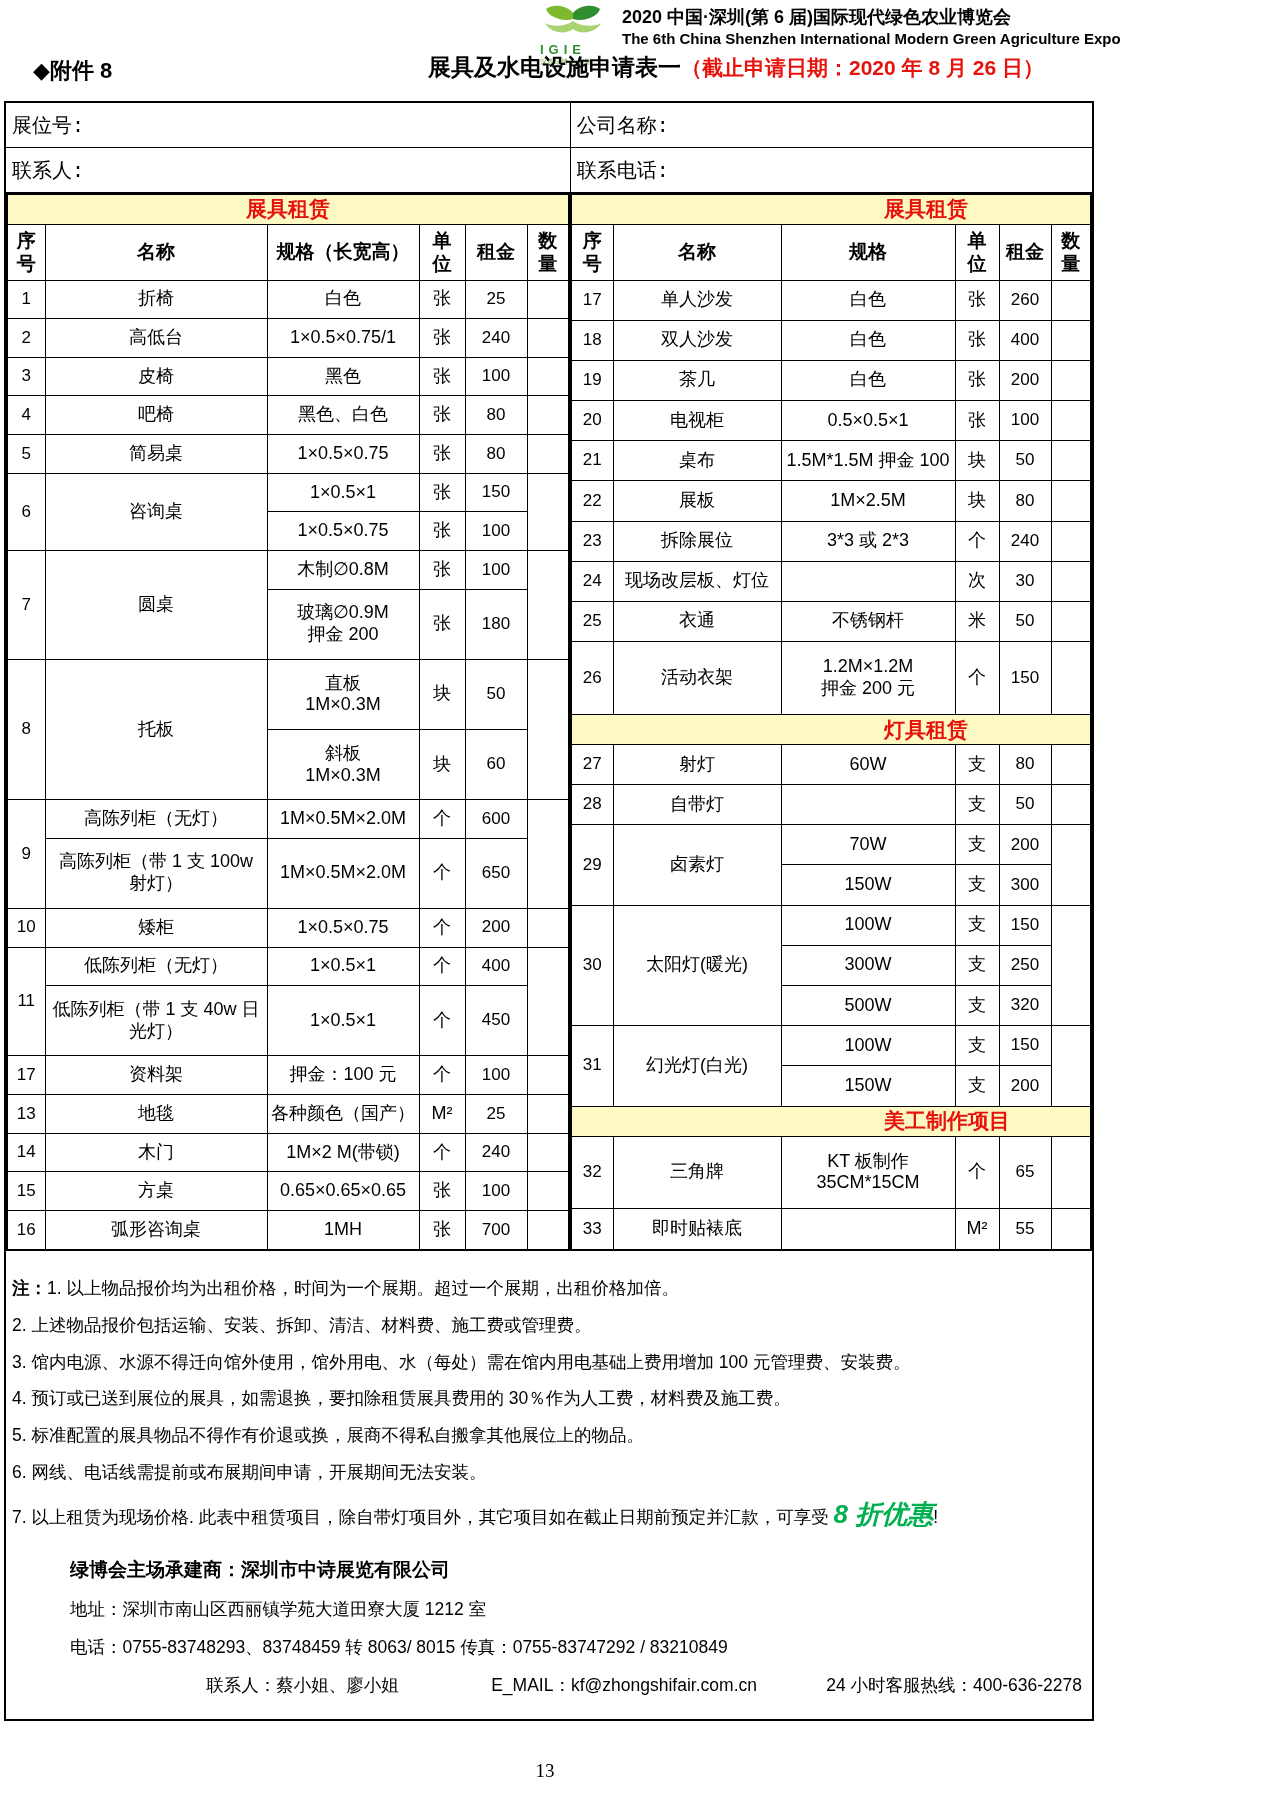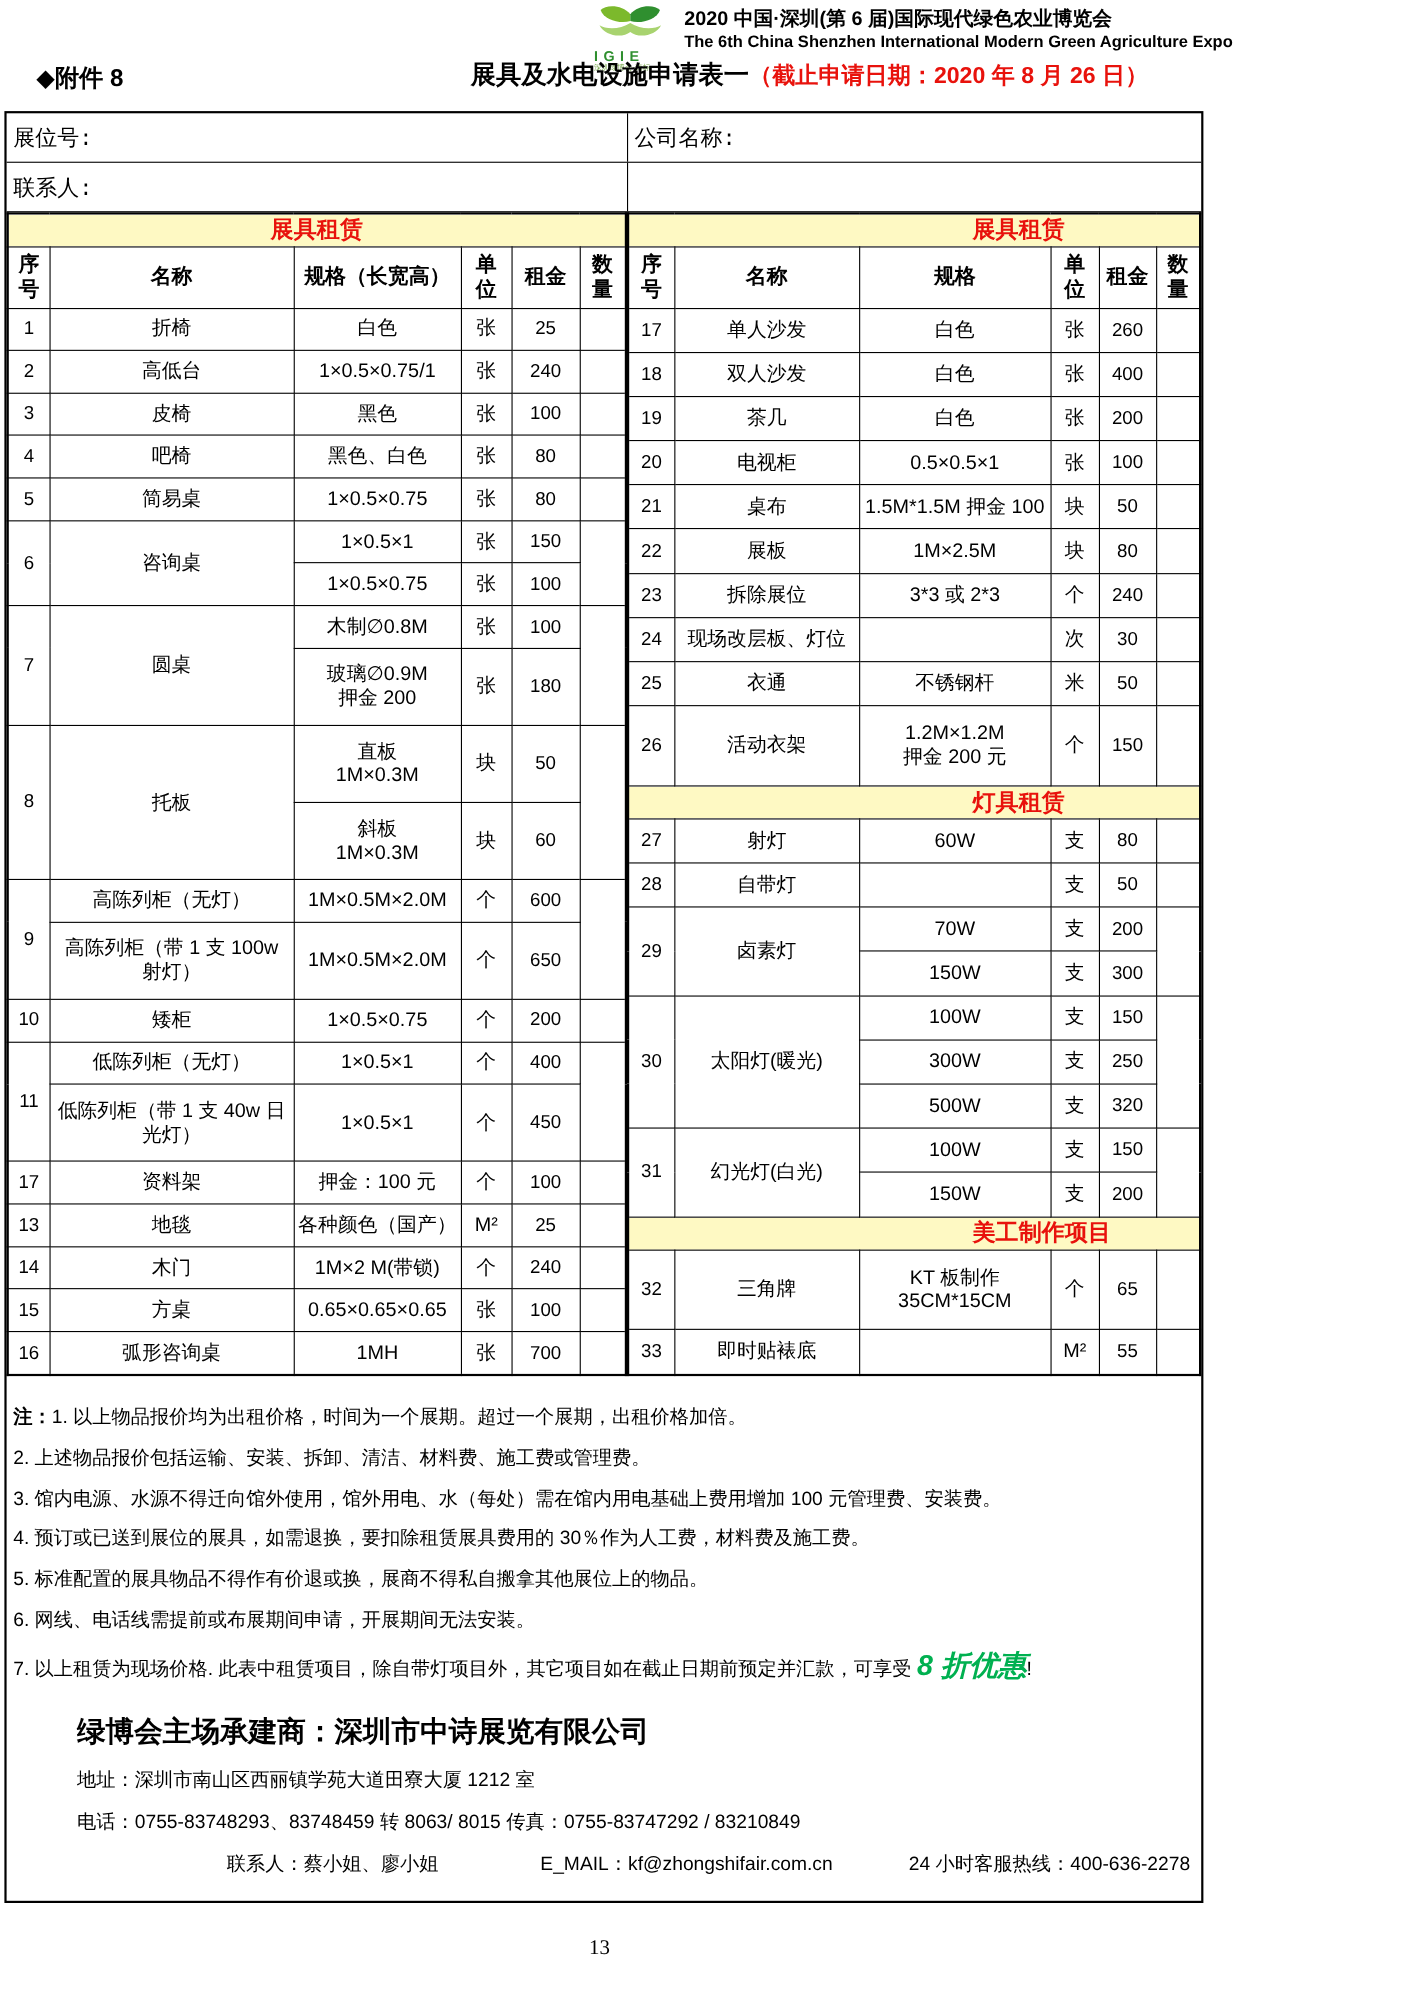--- a/index.html
+++ b/index.html
@@ -40,21 +40,21 @@
   .tbl td.c-rent,.tbl td.c-no{font-size:17px;}
 
   
   .notes{padding:12px 10px 4px 6px;}
   .note{font-size:17.5px;margin:14px 0;line-height:1.3;}
   .note b.nlab{font-weight:bold;}
   .hl-green{color:#00b050;font-weight:bold;font-style:italic;font-size:26px;}
 
   
   .footer{padding:2px 10px 16px 64px;}
-  .f-contractor{font-size:26px;font-weight:bold;margin:6px 0 14px 0;}
+  .f-contractor{font-size:19px;font-weight:bold;margin:6px 0 14px 0;}
   .f-line{font-size:17.5px;margin:14px 0;}
   .f-last{display:flex;font-size:17.5px;margin:14px 0 6px 0;justify-content:flex-end;}
   .f-last .seg1{flex:0 0 285px;}
   .f-last .seg2{flex:0 0 335px;}
 
   .pagenum{position:absolute;left:0;width:1090px;text-align:center;top:1760px;
     font-family:"Liberation Serif","DejaVu Serif",serif;font-size:19px;}
 </style>
 </head>
 <body>
@@ -87,20 +87,21 @@
   </div>
 
   <div class="box">
 
     <div class="formrow">
       <div class="fcell l">展位号:</div>
       <div class="fcell r">公司名称:</div>
     </div>
     <div class="formrow">
       <div class="fcell l">联系人:</div>
+      <div class="fcell r">联系电话:</div>
     </div>
 
     <div class="tables">
       <table class="tbl t-left">
         <colgroup>
             <col style="width:38px">
             <col style="width:222px">
             <col style="width:152px">
             <col style="width:46px">
             <col style="width:62px">

